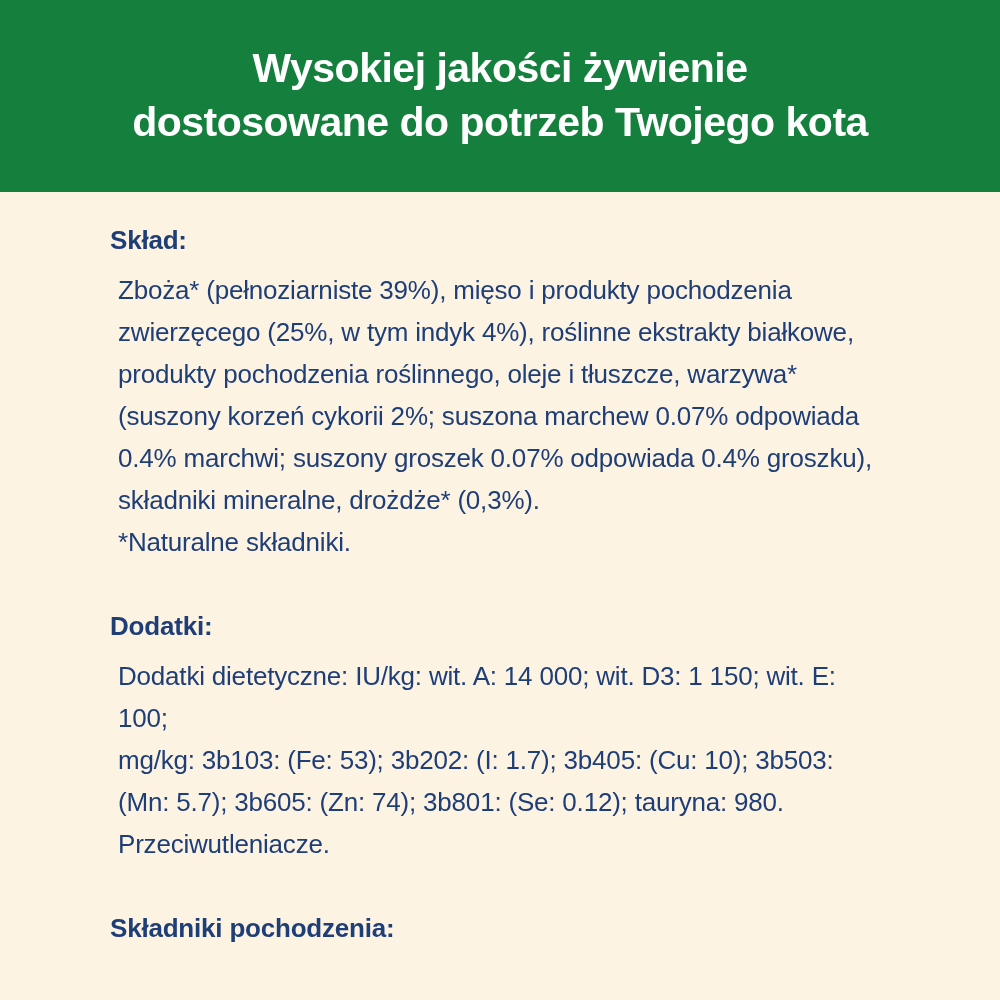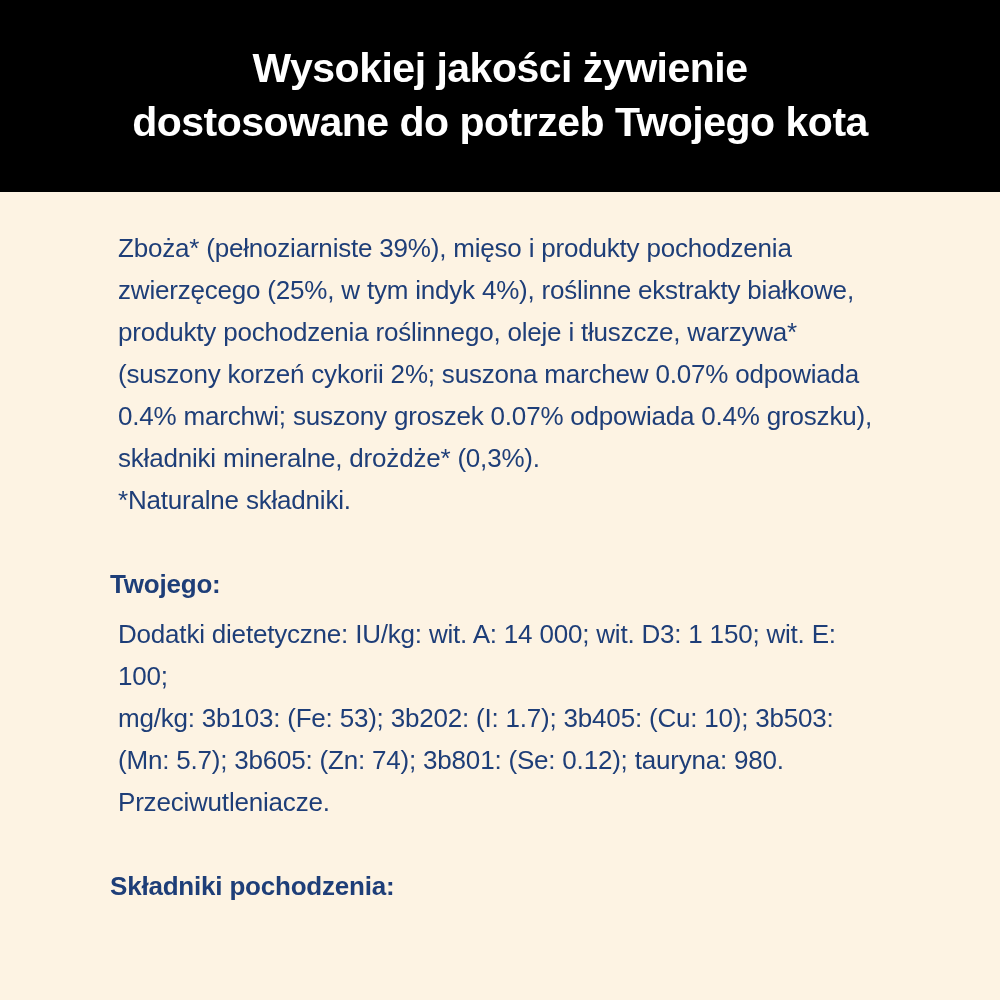--- a/index.html
+++ b/index.html
@@ -10,21 +10,21 @@
     width: 1000px;
     height: 1000px;
     background: #fdf3e3;
     font-family: "Liberation Sans", sans-serif;
     overflow: hidden;
   }
   .header-banner {
     box-sizing: border-box;
     width: 1000px;
     height: 192px;
-    background: #000000;
+    background: #15803d;
     padding-top: 41px;
     text-align: center;
   }
   .page-title {
     color: #ffffff;
     font-size: 41px;
     line-height: 54px;
     font-weight: 700;
     letter-spacing: -0.5px;
     white-space: pre-line;
@@ -56,31 +56,32 @@
 <body>
 
 <header class="header-banner">
   <h1 class="page-title">Wysokiej jakości żywienie
 dostosowane do potrzeb Twojego kota</h1>
 </header>
 
 <main class="content">
 
   <section class="section">
+    <h2 class="section-heading">Skład:</h2>
     <p class="section-body">Zboża* (pełnoziarniste 39%), mięso i produkty pochodzenia
 zwierzęcego (25%, w tym indyk 4%), roślinne ekstrakty białkowe,
 produkty pochodzenia roślinnego, oleje i tłuszcze, warzywa*
 (suszony korzeń cykorii 2%; suszona marchew 0.07% odpowiada
 0.4% marchwi; suszony groszek 0.07% odpowiada 0.4% groszku),
 składniki mineralne, drożdże* (0,3%).
 *Naturalne składniki.</p>
   </section>
 
   <section class="section">
-    <h2 class="section-heading">Twojego:</h2>
+    <h2 class="section-heading">Dodatki:</h2>
     <p class="section-body">Dodatki dietetyczne: IU/kg: wit. A: 14 000; wit. D3: 1 150; wit. E: 100;
 mg/kg: 3b103: (Fe: 53); 3b202: (I: 1.7); 3b405: (Cu: 10); 3b503:
 (Mn: 5.7); 3b605: (Zn: 74); 3b801: (Se: 0.12); tauryna: 980.
 Przeciwutleniacze.</p>
   </section>
 
   <section class="section">
     <h2 class="section-heading">Składniki pochodzenia:</h2>
   </section>
 

